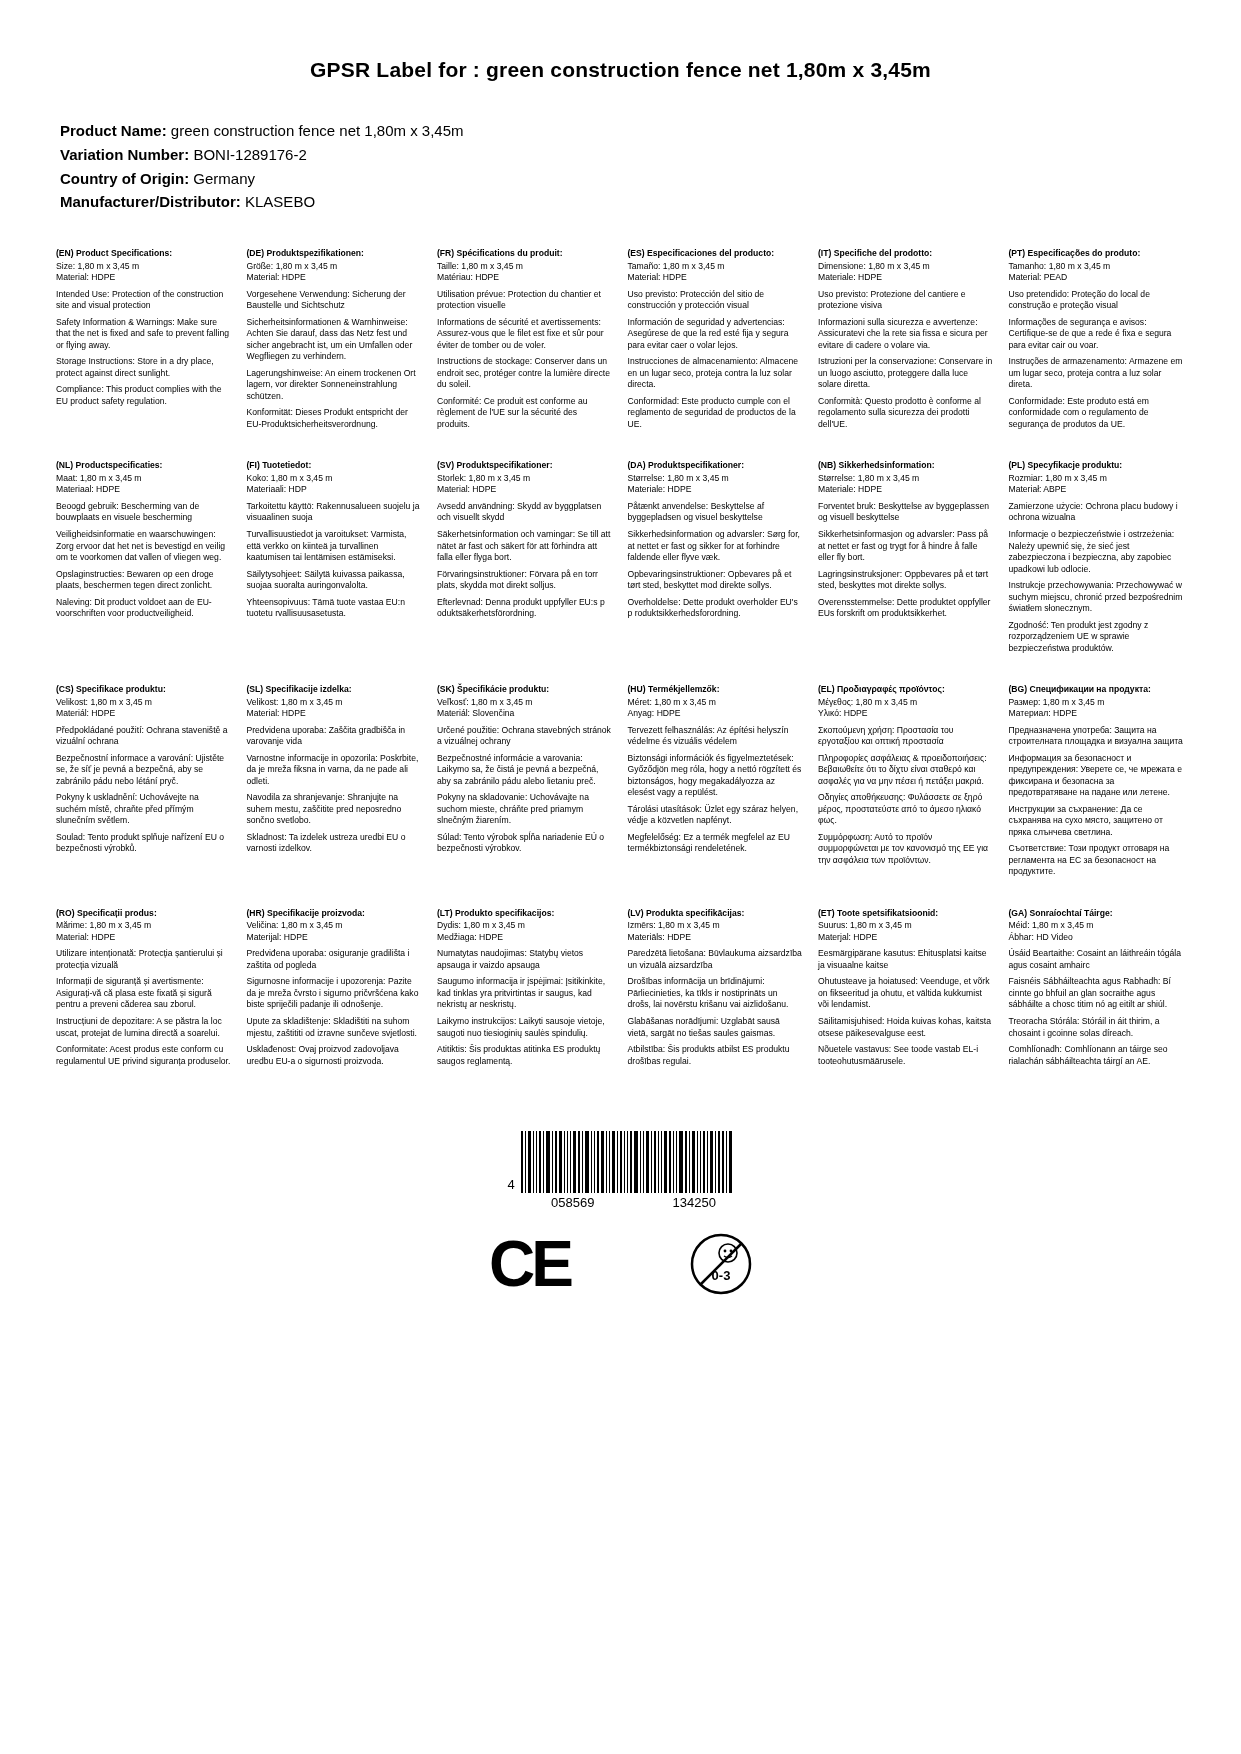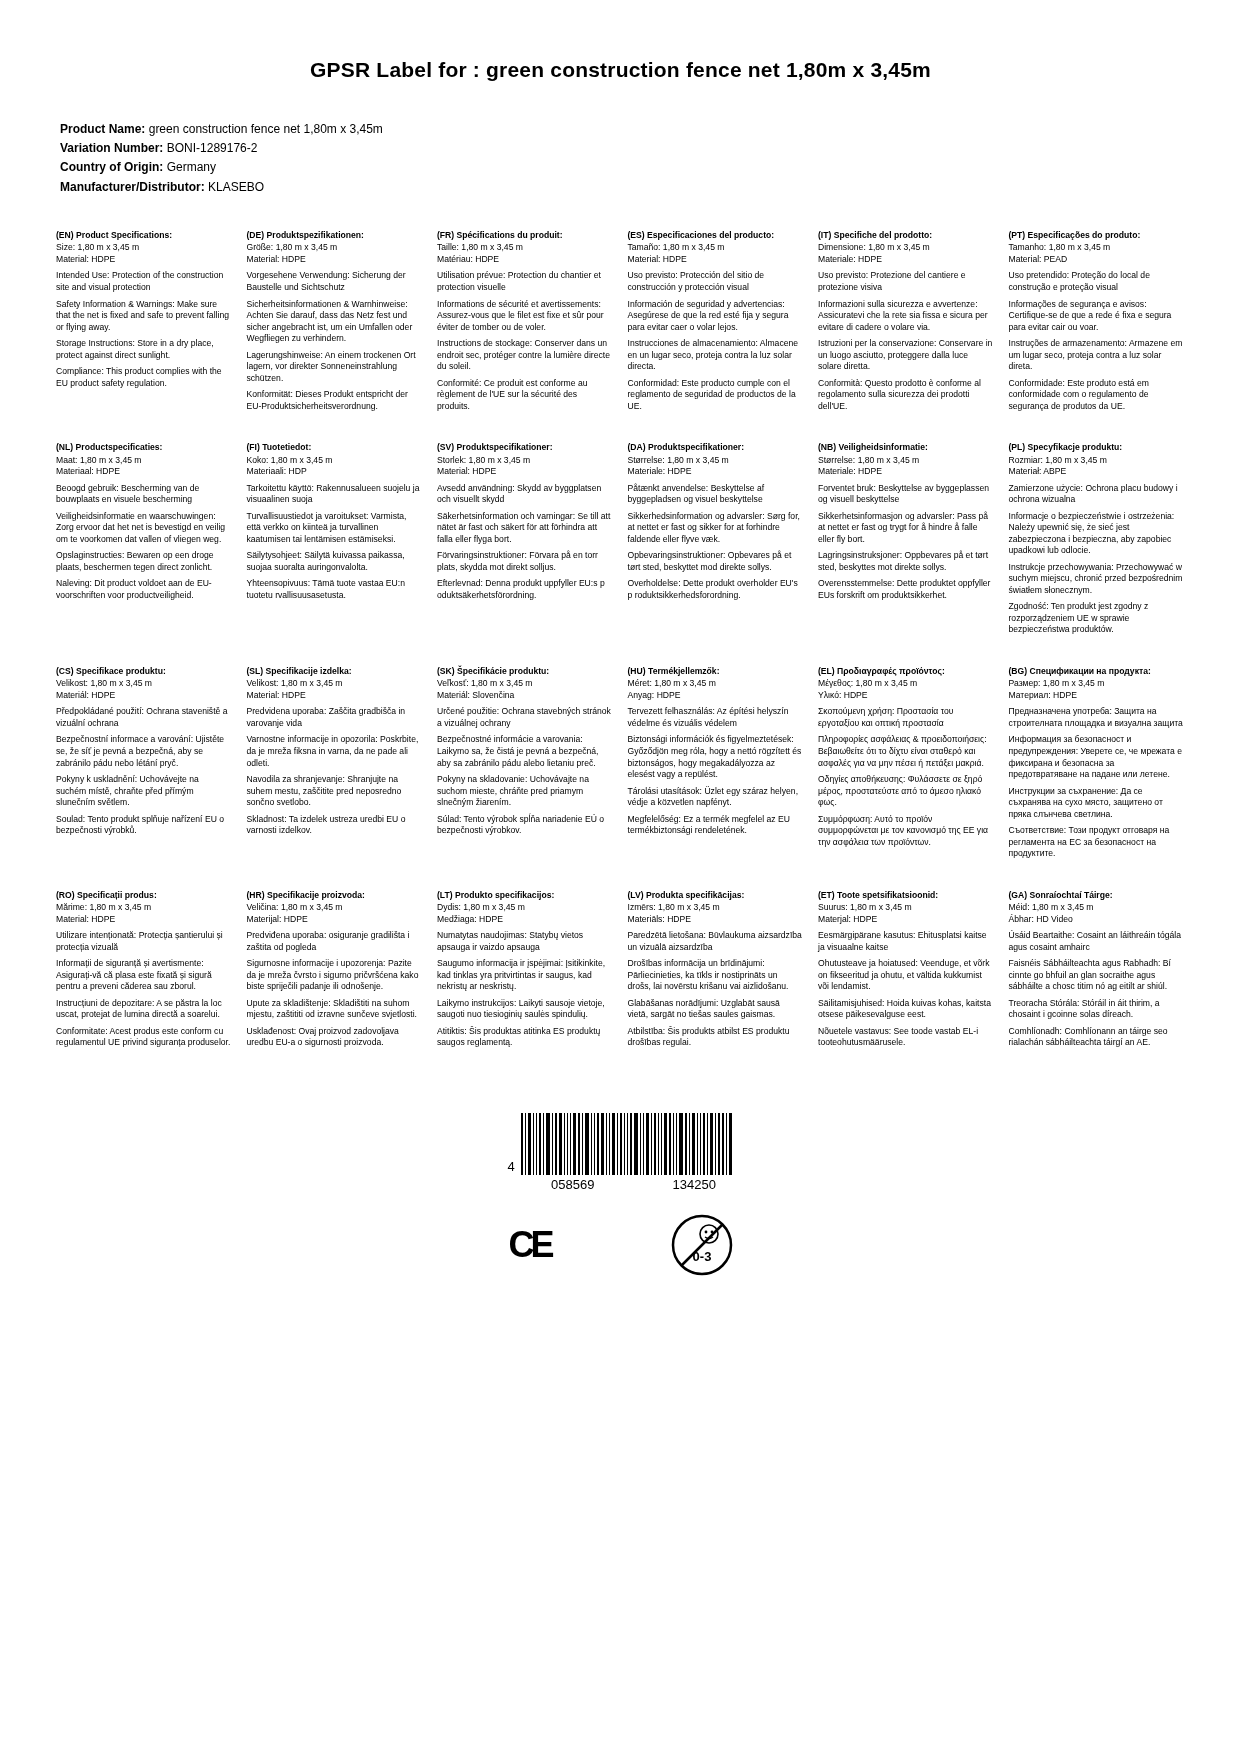--- a/index.html
+++ b/index.html
@@ -23,21 +23,21 @@
   }
   .doc-title {
     text-align: center;
     font-size: 21px;
     font-weight: bold;
     margin: 10px 0 38px 0;
     letter-spacing: 0.2px;
   }
   .meta {
     margin: 0 0 34px 4px;
-    font-size: 12px;
+    font-size: 15px;
     line-height: 1.52;
   }
   .meta-row {
     margin-bottom: 1px;
   }
   .meta-label {
     font-weight: bold;
   }
   .meta-value {
     font-weight: normal;
@@ -106,21 +106,21 @@
     padding-left: 26px;
   }
   .marks {
     margin-top: 22px;
     display: flex;
     align-items: center;
     justify-content: center;
     gap: 120px;
   }
   .ce-mark {
-    font-size: 36px;
+    font-size: 64px;
     font-weight: bold;
     letter-spacing: -4px;
     line-height: 1;
     font-family: "Liberation Sans", sans-serif;
   }
   .age-mark {
     position: relative;
     width: 62px;
     height: 62px;
   }
@@ -248,21 +248,21 @@
       <span class="cell-head">(DA) Produktspecifikationer:</span>
       <span class="field">Størrelse: 1,80 m x 3,45 m</span>
       <span class="field">Materiale: HDPE</span>
       <span class="field spaced">Påtænkt anvendelse: Beskyttelse af byggepladsen og visuel beskyttelse</span>
       <span class="field spaced">Sikkerhedsinformation og advarsler: Sørg for, at nettet er fast og sikker for at forhindre faldende eller flyve væk.</span>
       <span class="field spaced">Opbevaringsinstruktioner: Opbevares på et tørt sted, beskyttet mod direkte sollys.</span>
       <span class="field spaced">Overholdelse: Dette produkt overholder EU's p roduktsikkerhedsforordning.</span>
     </div>
 
     <div class="cell">
-      <span class="cell-head">(NB) Veiligheidsinformatie:</span>
+      <span class="cell-head">(NB) Sikkerhedsinformation:</span>
       <span class="field">Størrelse: 1,80 m x 3,45 m</span>
       <span class="field">Materiale: HDPE</span>
       <span class="field spaced">Forventet bruk: Beskyttelse av byggeplassen og visuell beskyttelse</span>
       <span class="field spaced">Sikkerhetsinformasjon og advarsler: Pass på at nettet er fast og trygt for å hindre å falle eller fly bort.</span>
       <span class="field spaced">Lagringsinstruksjoner: Oppbevares på et tørt sted, beskyttes mot direkte sollys.</span>
       <span class="field spaced">Overensstemmelse: Dette produktet oppfyller EUs forskrift om produktsikkerhet.</span>
     </div>
 
     <div class="cell">
       <span class="cell-head">(PL) Specyfikacje produktu:</span>

